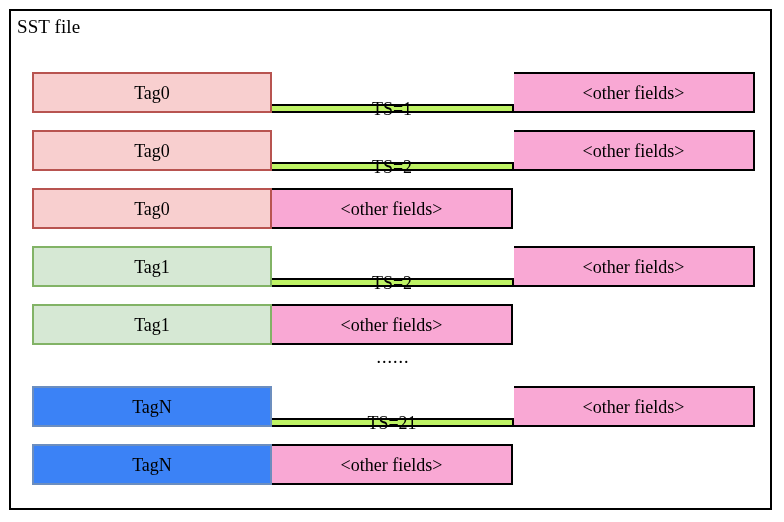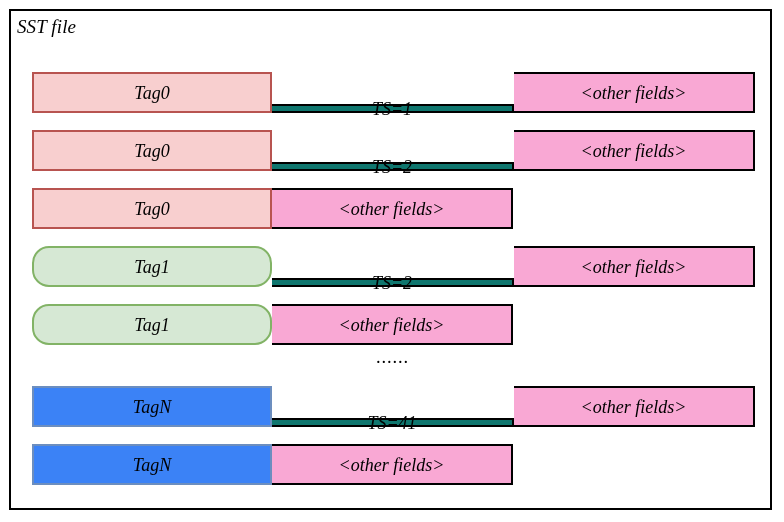--- a/index.html
+++ b/index.html
@@ -12,21 +12,20 @@
     height: 522px;
     font-family: "Liberation Serif", "DejaVu Serif", serif;
     color: #000000;
     overflow: hidden;
   }
 
   #diagram-root {
     position: relative;
     width: 784px;
     height: 486px;
-    font-style: italic;
   }
 
   
   .sst-frame {
     position: absolute;
     left: 9px;
     top: 9px;
     width: 763px;
     height: 501px;
     border: 2px solid #000000;
@@ -75,40 +74,39 @@
   .cell-tag {
     width: 240px;
     border: 2px solid #000000;
     background: #ffffff;
   }
 
   .cell-ts {
     width: 242px;
     border: 2px solid #000000;
     border-left: none;
-    background: #0f766e;
+    background: #bef264;
     margin-top: 32px;
   }
 
   .cell-other {
     width: 241px;
     border: 2px solid #000000;
     border-left: none;
     background: #f9a8d4;
   }
 
   
   .tag-red {
     background: #f8cfcf;
     border-color: #b85450;
   }
   .tag-green {
     background: #d6e8d4;
     border-color: #82b366;
-    border-radius: 17px;
   }
   .tag-blue {
     background: #3b82f6;
     border-color: #6c8ebf;
   }
 
   
   .ellipsis-row {
     position: absolute;
     left: 21px;
@@ -159,21 +157,21 @@
         </div>
         <div class="entry-row" style="top: 293px;">
           <div class="cell cell-tag tag-green">Tag1</div>
           <div class="cell cell-other">&lt;other fields&gt;</div>
         </div>
         <div class="ellipsis-row" style="top: 334px;">
           <div class="ellipsis-text">......</div>
         </div>
         <div class="entry-row" style="top: 375px;">
           <div class="cell cell-tag tag-blue">TagN</div>
-          <div class="cell cell-ts">TS=41</div>
+          <div class="cell cell-ts">TS=21</div>
           <div class="cell cell-other">&lt;other fields&gt;</div>
         </div>
         <div class="entry-row" style="top: 433px;">
           <div class="cell cell-tag tag-blue">TagN</div>
           <div class="cell cell-other">&lt;other fields&gt;</div>
         </div>
       </div>
 
   </div>
 

